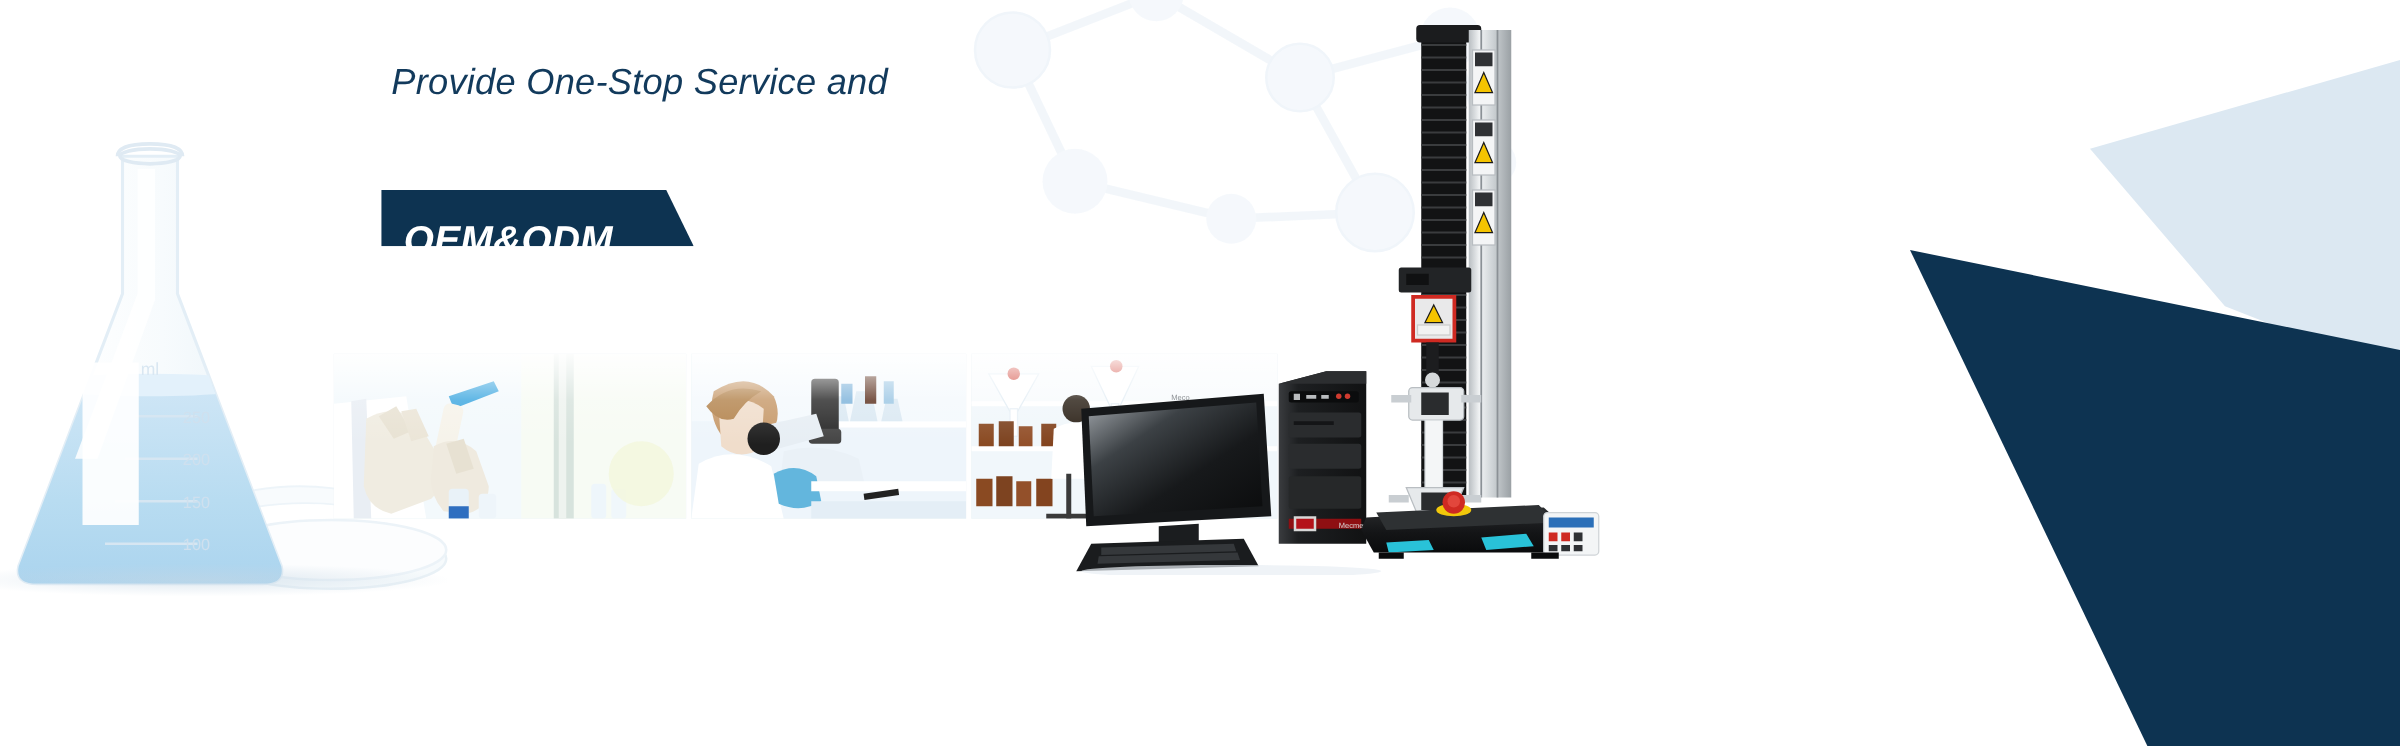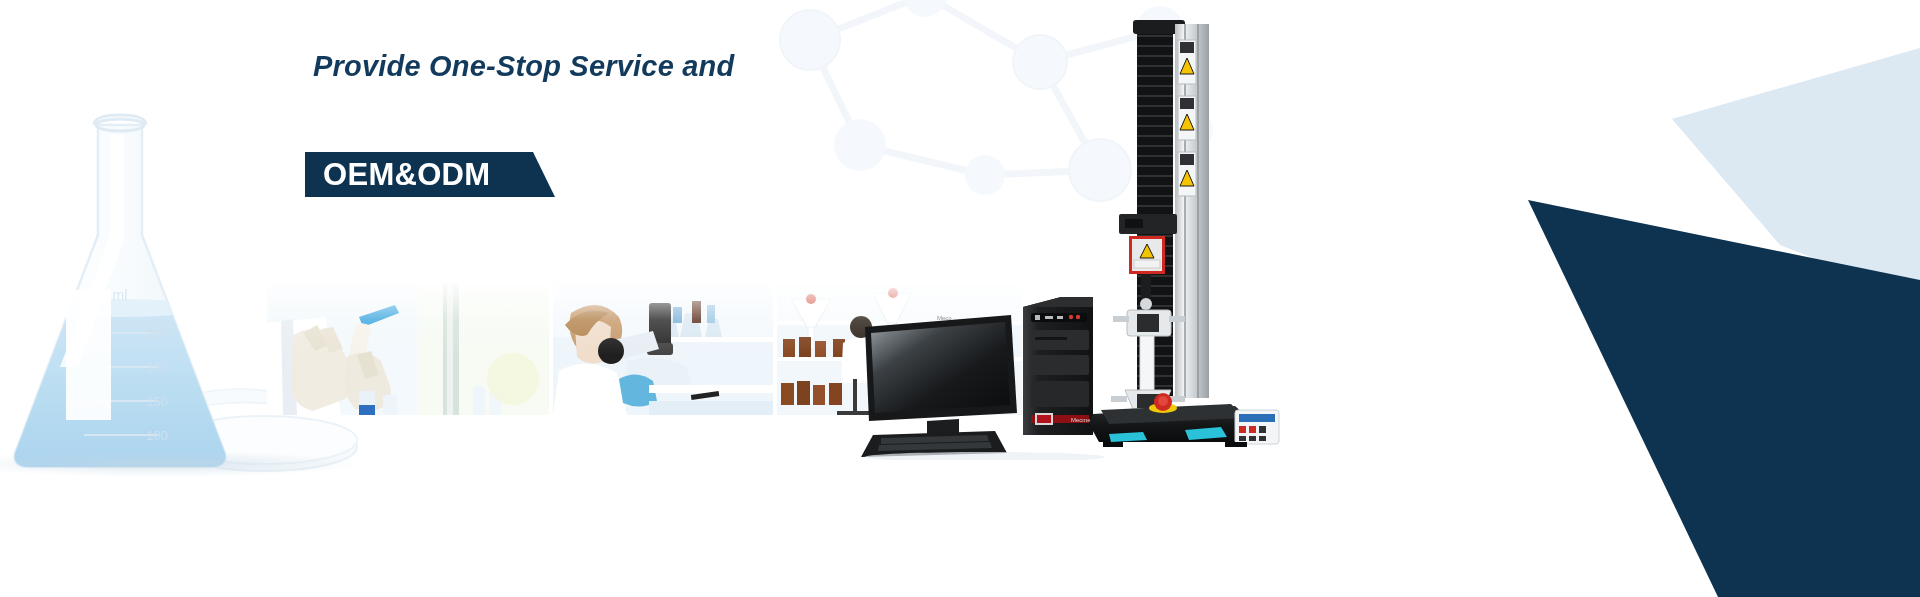--- a/index.html
+++ b/index.html
@@ -14,27 +14,27 @@
   
   .watermark{position:absolute;left:740px;top:-30px;width:480px;height:260px;opacity:.55;pointer-events:none;}
 
   
   .flask-wrap{position:absolute;left:-10px;top:95px;width:390px;height:400px;}
   .flask-shadow{position:absolute;left:8px;bottom:18px;width:360px;height:26px;
     background:radial-gradient(ellipse at 45% 50%, rgba(196,214,228,.55) 0%, rgba(255,255,255,0) 72%);}
 
   
   .copy{position:absolute;left:313px;top:52px;width:760px;}
-  .line1{font-size:29px;font-style:italic;font-weight:bold;color:#123a5c;letter-spacing:.2px;line-height:1.0;white-space:nowrap;}
+  .line1{font-size:29px;font-style:italic;font-weight:normal;color:#123a5c;letter-spacing:.2px;line-height:1.0;white-space:nowrap;}
   .line2{margin-top:24px;font-size:25px;font-style:italic;font-weight:bold;color:#8ea2ba;letter-spacing:.2px;line-height:1.0;white-space:nowrap;}
 
   .badge{position:absolute;left:-8px;top:100px;height:45px;}
   .badge svg{position:absolute;left:0;top:0;}
   .badge span{position:relative;display:block;padding:0 26px 0 18px;line-height:45px;
-    font-size:31px;font-weight:bold;color:#ffffff;letter-spacing:.3px;white-space:nowrap;}
+    font-size:31px;font-style:italic;font-weight:bold;color:#ffffff;letter-spacing:.3px;white-space:nowrap;margin-top:17px;}
 
   
   .strip{position:absolute;left:267px;top:283px;height:132px;display:flex;gap:4px;}
   .shot{position:relative;overflow:hidden;background:#eef4f8;}
   .shot.p1{width:282px;}
   .shot.p2{width:220px;}
   .shot.p3{width:245px;}
   .shot svg{display:block;}
   .shot .fade{position:absolute;inset:0;pointer-events:none;
     background:linear-gradient(to bottom, rgba(255,255,255,.92) 0%, rgba(255,255,255,.18) 28%, rgba(255,255,255,0) 55%);}

